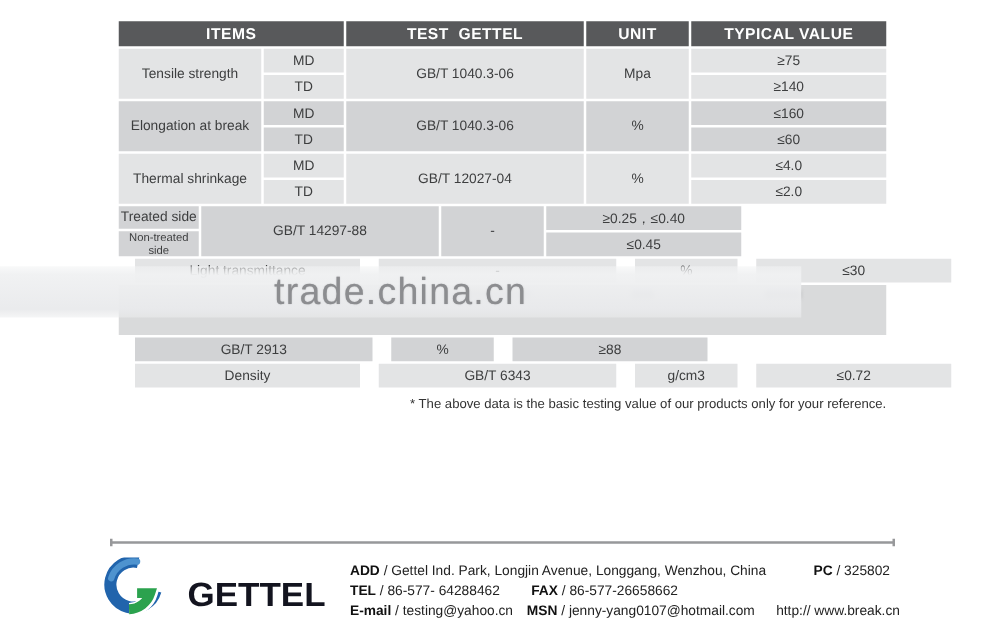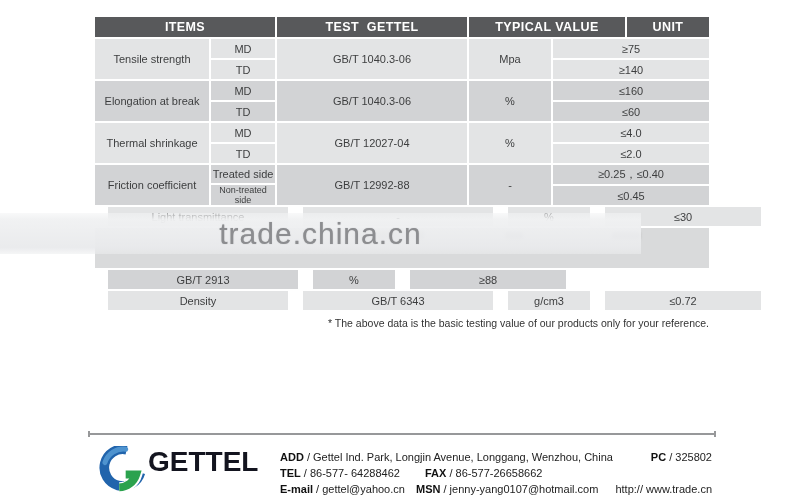--- a/index.html
+++ b/index.html
@@ -47,42 +47,42 @@
     color:#8c8d90;font-size:30px;font-weight:400;letter-spacing:1px;
     text-shadow:0 0 1px rgba(140,141,144,.6);
   }
   
   .footnote{position:absolute;top:305px;right:91px;font-size:10.5px;color:#333333;margin-top:12px;}
   
   .rule{position:absolute;left:88px;top:433px;width:628px;height:2px;background:#97989a;}
   .rule::before,.rule::after{content:"";position:absolute;top:-2px;width:2px;height:6px;background:#97989a;}
   .rule::before{left:0;}
   .rule::after{right:0;}
-  .logo{position:absolute;left:98px;top:446px;display:flex;align-items:flex-start;gap:2px;}
+  .logo{position:absolute;left:82px;top:446px;display:flex;align-items:flex-end;gap:20px;}
   .brand{font-size:28px;font-weight:800;color:#13141f;letter-spacing:0px;transform:scaleY(.96);}
   .contact{position:absolute;left:280px;top:449px;width:432px;font-size:11px;line-height:16px;color:#222222;}
   .contact .line{white-space:nowrap;}
   .contact b{font-weight:700;color:#111111;}
   .gap-pc{float:right;}
   .gap-fax{margin-left:22px;}
   .gap-msn{margin-left:8px;}
   .gap-url{margin-left:14px;}
 </style>
 </head>
 <body>
 
 <div id="canvas">
 
   <div class="spec-table">
 
     <div class="trow thead">
       <div class="cell th col-itemfull">ITEMS</div>
       <div class="cell th col-method">TEST  GETTEL</div>
+      <div class="cell th col-unit">UNIT</div>
       <div class="cell th col-val">TYPICAL VALUE</div>
-      <div class="cell th col-unit">UNIT</div>
     </div>
 
     <div class="trow duo shade-a">
       <div class="cell col-item">Tensile strength</div>
       <div class="stack col-sub">
         <div class="cell">MD</div>
         <div class="cell">TD</div>
       </div>
       <div class="cell col-method">GB/T 1040.3-06</div>
       <div class="cell col-unit">Mpa</div>
@@ -114,26 +114,25 @@
       </div>
       <div class="cell col-method">GB/T 12027-04</div>
       <div class="cell col-unit">%</div>
       <div class="stack col-val">
         <div class="cell">≤4.0</div>
         <div class="cell">≤2.0</div>
       </div>
     </div>
 
     <div class="trow duo shade-b">
-      <div class="cell col-item">Friction coefficient</div>
       <div class="stack col-sub">
         <div class="cell">Treated side</div>
         <div class="cell sub-small">Non-treated side</div>
       </div>
-      <div class="cell col-method">GB/T 12992-88</div>
+      <div class="cell col-method">GB/T 14297-88</div>
       <div class="cell col-unit">-</div>
       <div class="stack col-val">
         <div class="cell">≥0.25，≤0.40</div>
         <div class="cell">≤0.45</div>
       </div>
     </div>
 
     <div class="trow single shade-a">
       <div class="cell col-itemfull">Light transmittance</div>
       <div class="cell col-method">-</div>
@@ -190,20 +189,20 @@
       </span>
     </div>
     <div class="line">
       <b>TEL</b>
       <span>/ 86-577- 64288462</span>
       <b class="gap-fax">FAX</b>
       <span>/ 86-577-26658662</span>
     </div>
     <div class="line">
       <b>E-mail</b>
-      <span>/ gettel@yahoo.cn</span>
+      <span>/ testing@yahoo.cn</span>
       <b class="gap-msn">MSN</b>
       <span>/ jenny-yang0107@hotmail.com</span>
-      <span class="gap-url">http:// www.trade.cn</span>
+      <span class="gap-url">http:// www.break.cn</span>
     </div>
   </div>
 
 </div>
 
 </body></html>

